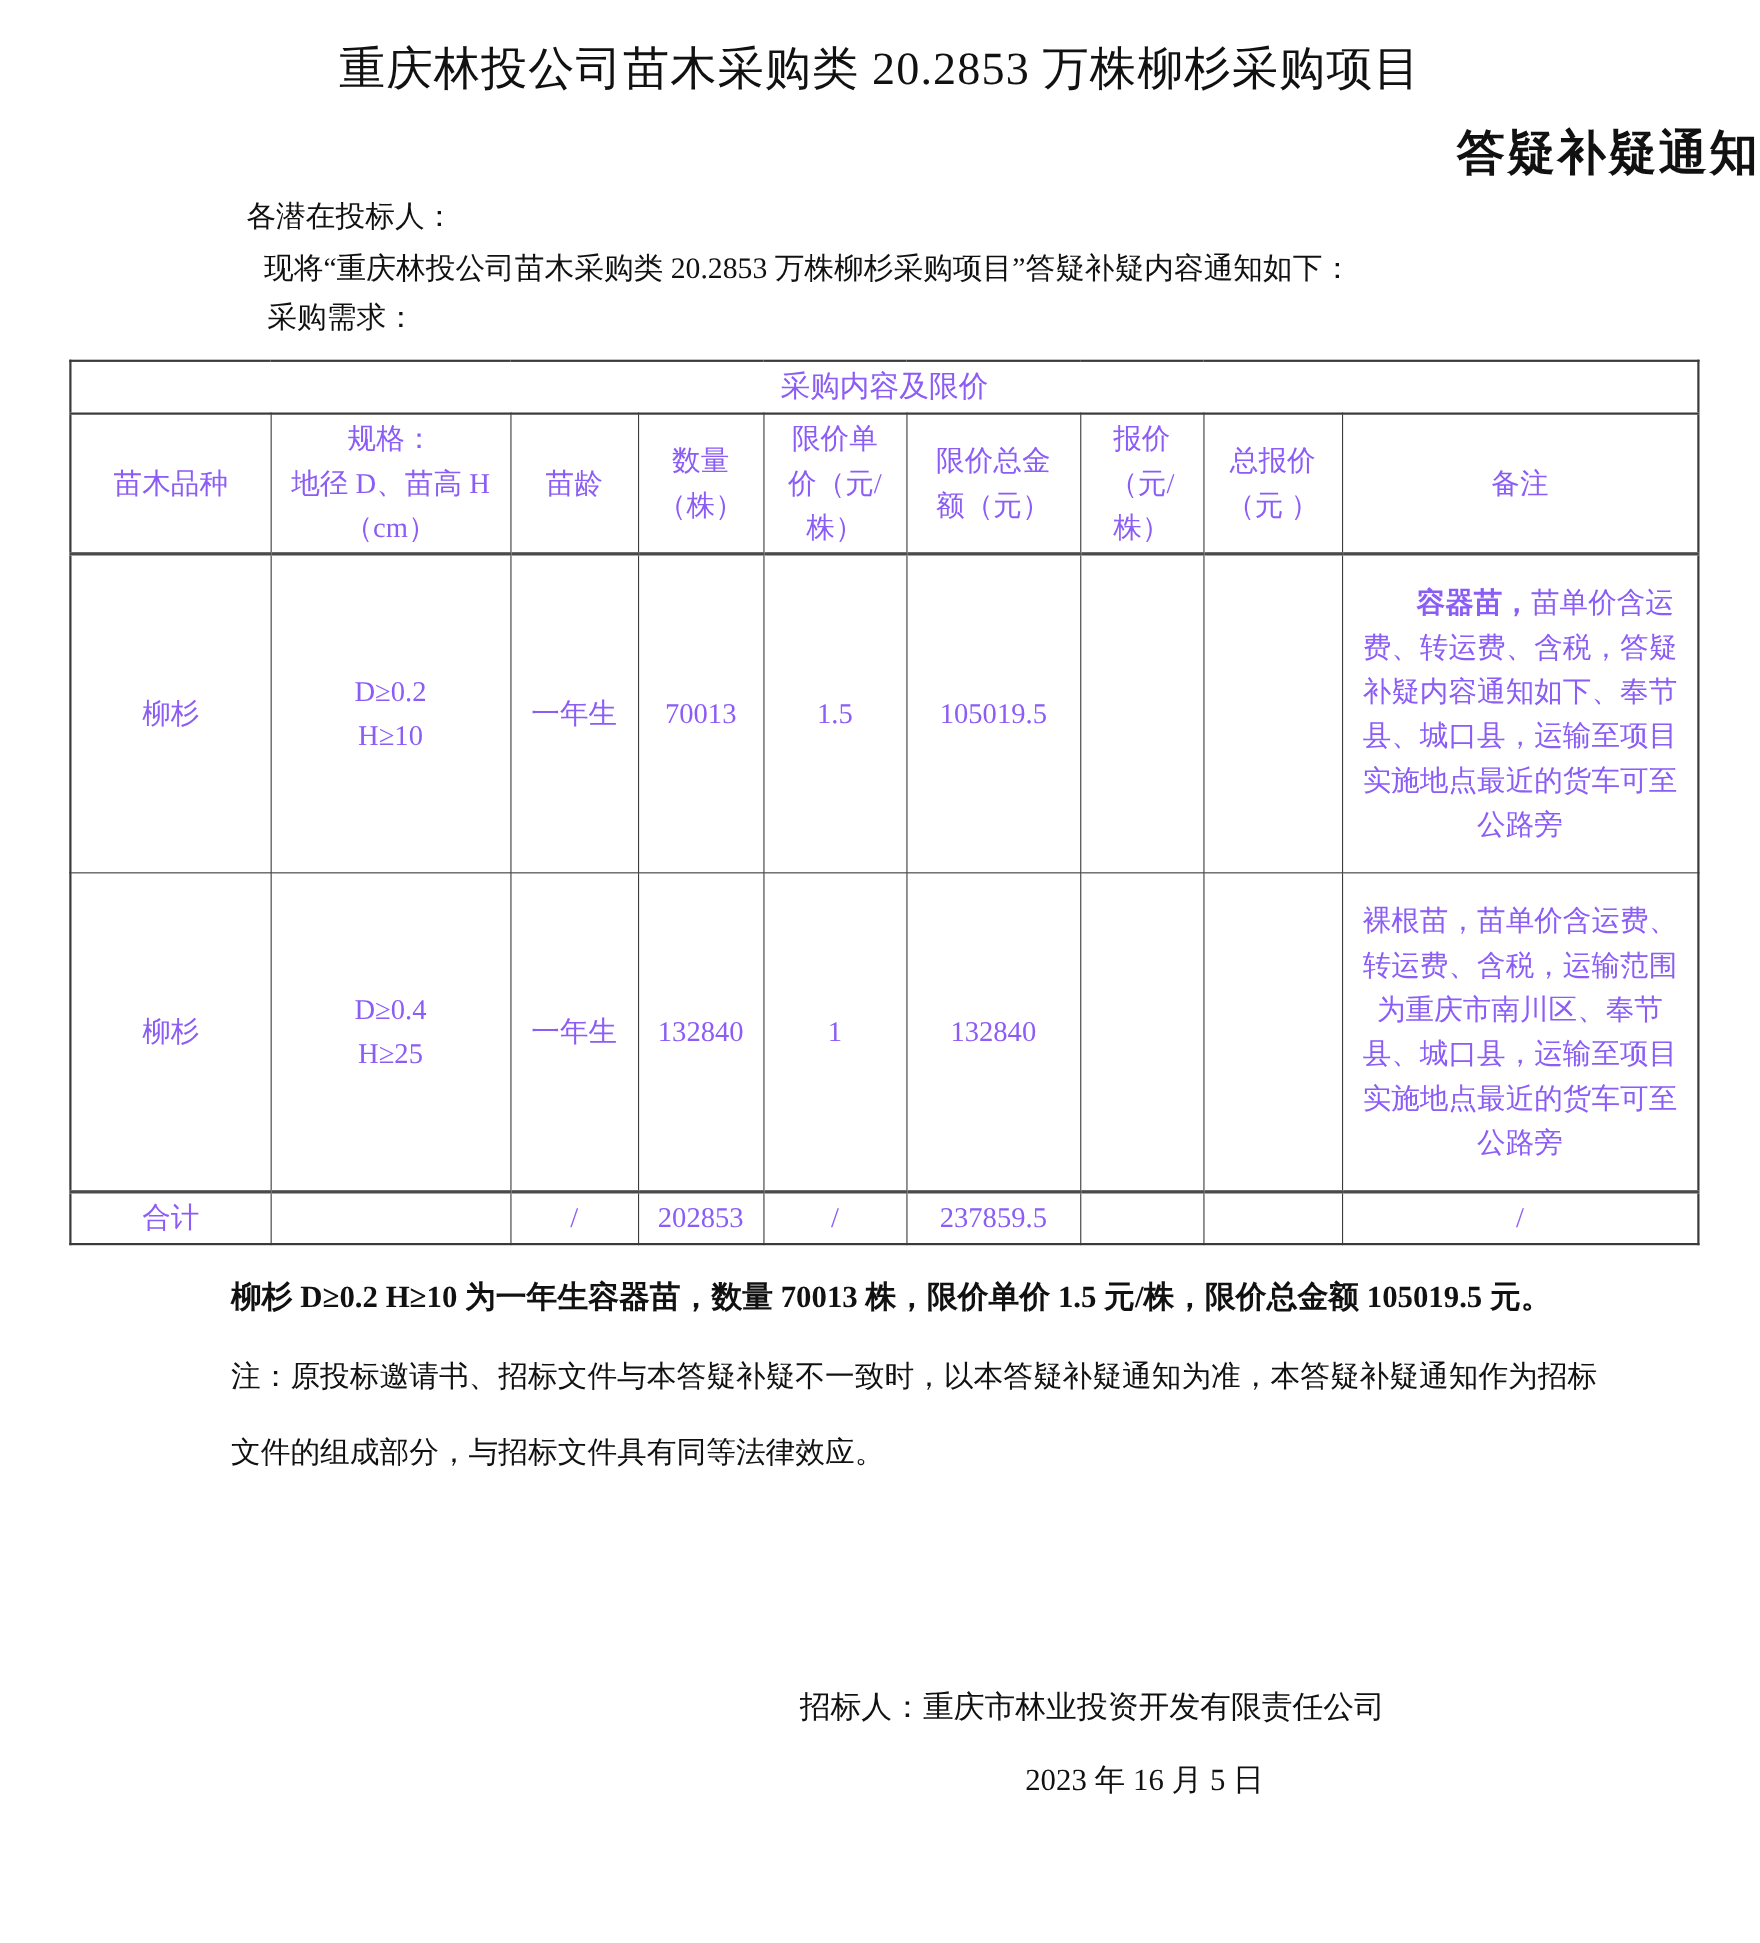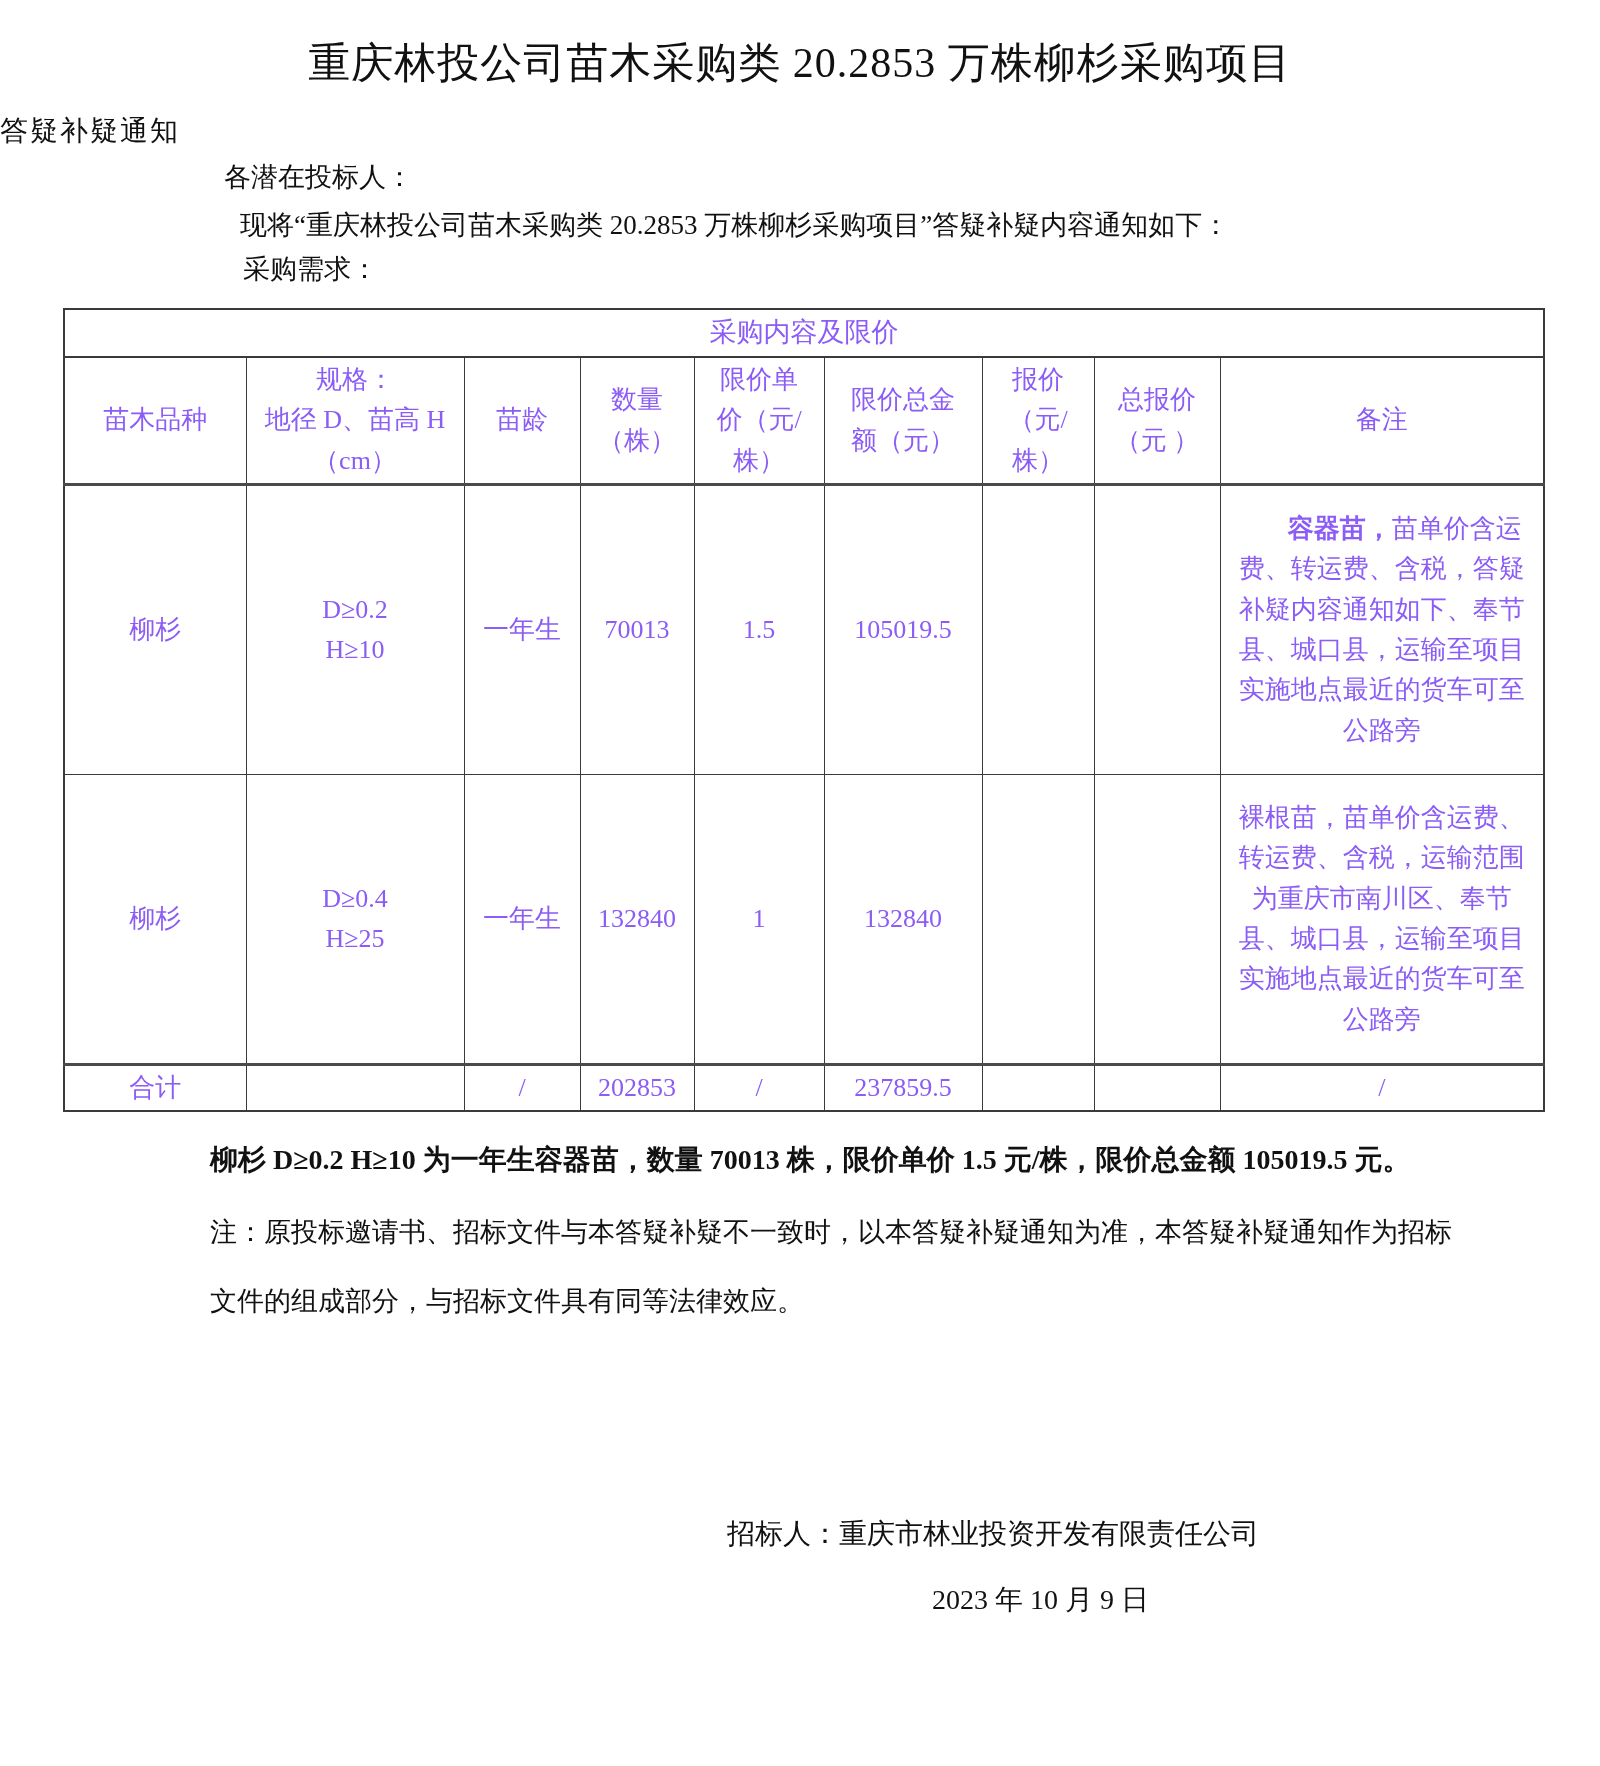--- a/index.html
+++ b/index.html
@@ -21,23 +21,23 @@
   .title1 {
     margin: 0;
     text-align: center;
     font-size: 42px;
     font-weight: normal;
     line-height: 1.2;
     letter-spacing: 1px;
   }
   .title2 {
     margin: 26px 0 0 0;
-    text-align: left;
-    font-size: 28px;
-    font-weight: normal;
+    text-align: right;
+    font-size: 44px;
+    font-weight: bold;
     line-height: 1.2;
     letter-spacing: 2px;
   }
   .salutation {
     margin: 12px 0 0 224px;
     font-size: 27px;
     line-height: 1.3;
   }
   .intro {
     margin: 13px 0 0 240px;
@@ -206,15 +206,15 @@
         <td></td>
         <td>/</td>
       </tr>
     </tbody>
   </table>
 
   <p class="summary">柳杉 D≥0.2 H≥10 为一年生容器苗，数量 70013 株，限价单价 1.5 元/株，限价总金额 105019.5 元。</p>
   <p class="note">注：原投标邀请书、招标文件与本答疑补疑不一致时，以本答疑补疑通知为准，本答疑补疑通知作为招标文件的组成部分，与招标文件具有同等法律效应。</p>
 
   <p class="footer-bidder">招标人：重庆市林业投资开发有限责任公司</p>
-  <p class="footer-date">2023 年 10 月 9 日</p>
+  <p class="footer-date">2023 年 16 月 5 日</p>
 
 </div>
 
 </body></html>

